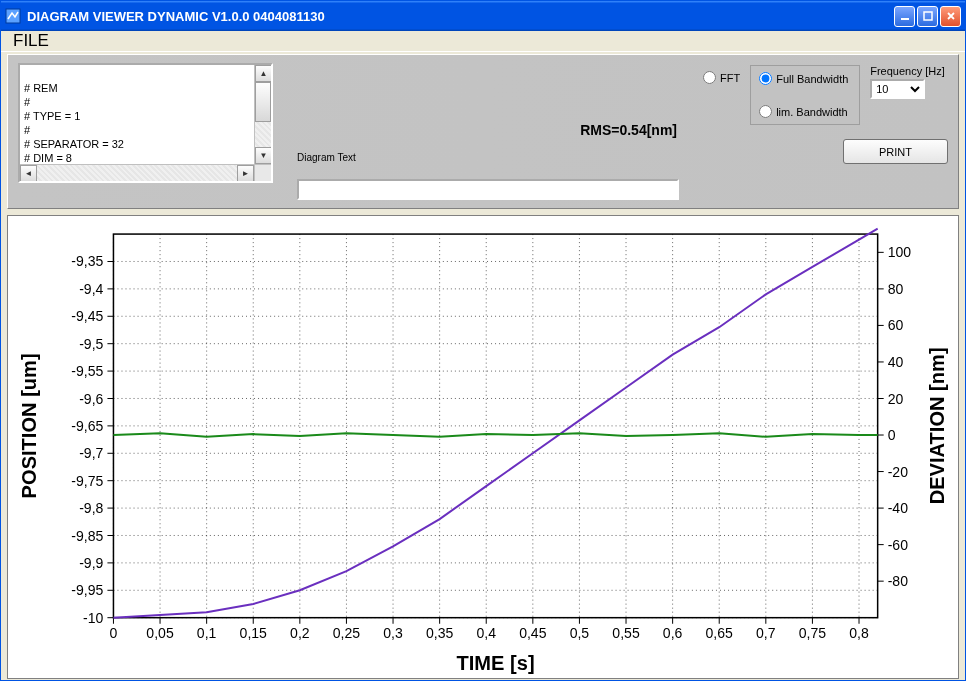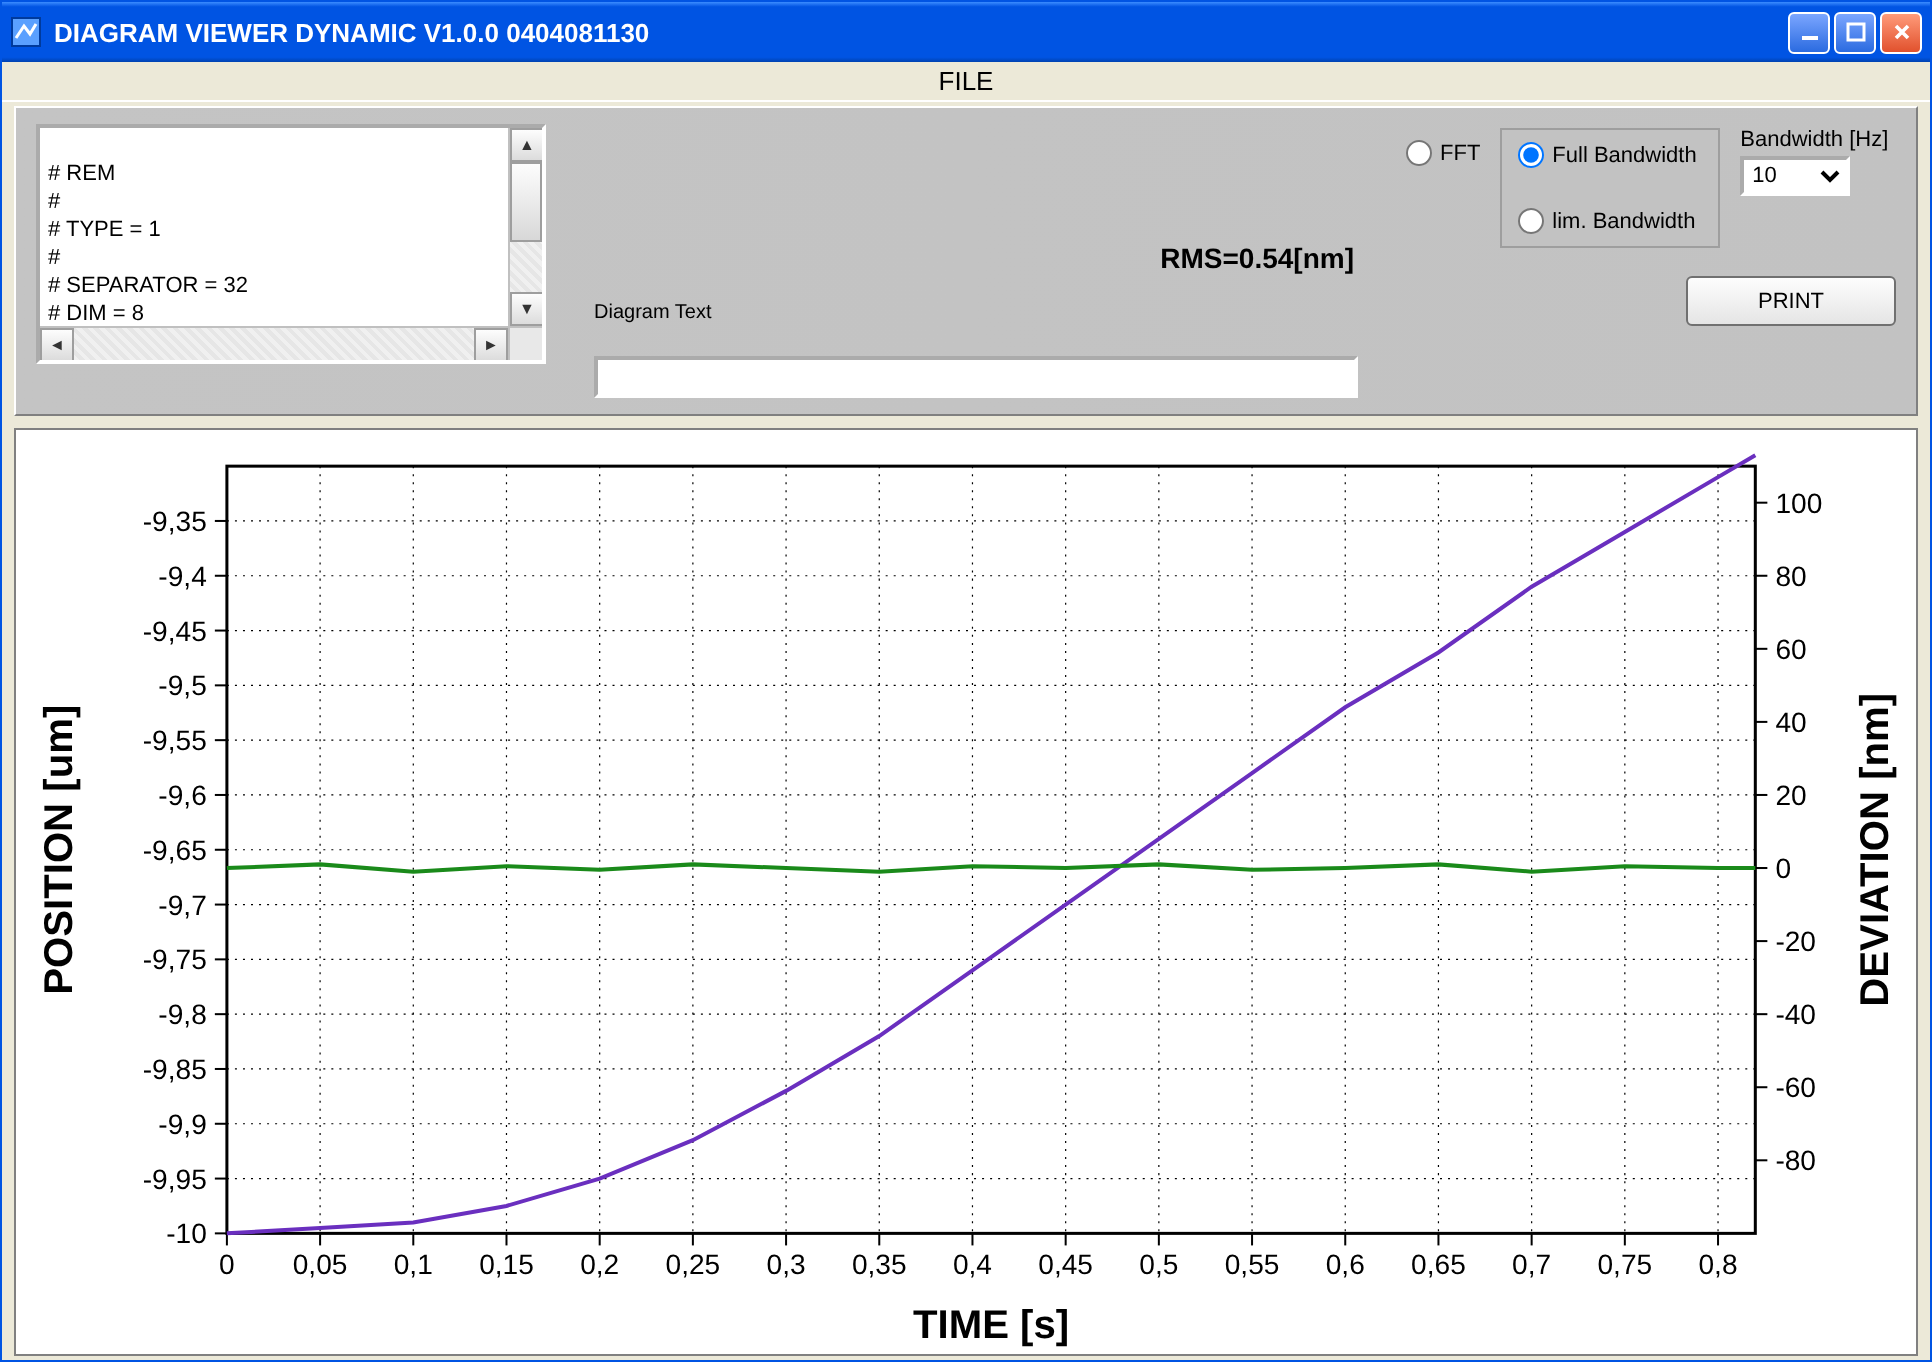--- a/index.html
+++ b/index.html
@@ -16,21 +16,21 @@
   height: 30px;
   background: linear-gradient(to bottom, #3b8cff 0%, #0054e3 8%, #0054e3 92%, #0042b0 100%);
   display: flex; align-items: center; padding: 12px 4px;
   color: #fff; font-weight: bold; font-size: 13px;
 }
 .titlebar .icon { width: 16px; height: 16px; margin-right: 6px; display:inline-flex; align-items:center; justify-content:center;}
 .titlebar .title { flex: 1; }
 .titlebar .win-btns { display: flex; gap: 2px; }
 .titlebar .win-btn { width: 21px; height: 21px; border-radius: 3px; border: 1px solid #fff; background: linear-gradient(to bottom,#7ba6ff,#2b6be0); display:flex; align-items:center; justify-content:center; color:#fff; font-weight:bold; font-size:11px; }
 .titlebar .win-btn.close { background: linear-gradient(to bottom,#ff9b7a,#e1512d); }
-.menubar { height: 21px; background: #ece9d8; border-bottom: 1px solid #fff; padding: 0 4px; display:flex; align-items:center; font-size:13px;justify-content:center; }
+.menubar { height: 21px; background: #ece9d8; border-bottom: 1px solid #fff; padding: 0 4px; display:flex; align-items:center; font-size:17px; }
 .menubar .item { padding: 2px 8px; }
 .upper-panel {
   min-height: 155px;
   background: linear-gradient(to right, #c4c4c4, #c2c2c2);
   border: 1px solid #808080; border-top-color:#fff; border-left-color:#fff;
   margin: 2px 6px 4px 6px;
   padding: 8px 10px 8px 10px;
   display: flex; gap: 24px;
 }
 .header-box {
@@ -141,21 +141,21 @@
           <label>
               <input type="radio" name="bw" checked="" style="">
               <span>Full Bandwidth</span>
             </label>
           <label>
               <input type="radio" name="bw" style="">
               <span>lim. Bandwidth</span>
             </label>
         </div>
         <div class="freq-col">
-          <span>Bandwidth [Hz]</span>
+          <span>Frequency [Hz]</span>
           <select>
             <option>10</option>
           </select>
         </div>
       </div>
       <button class="print-btn">PRINT</button>
     </div>
   </div>
 
   <div class="chart-panel">

